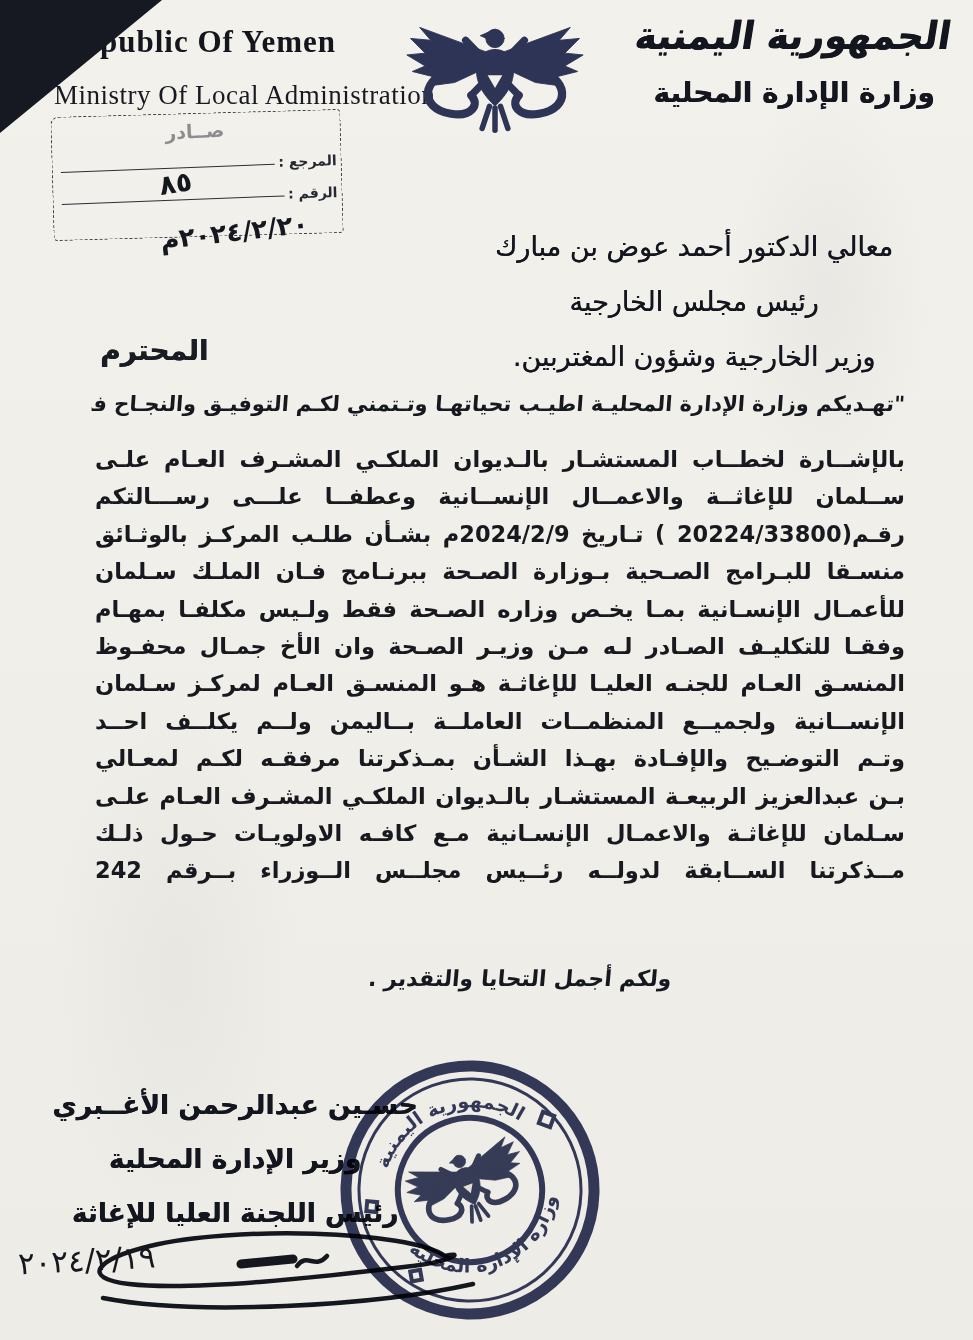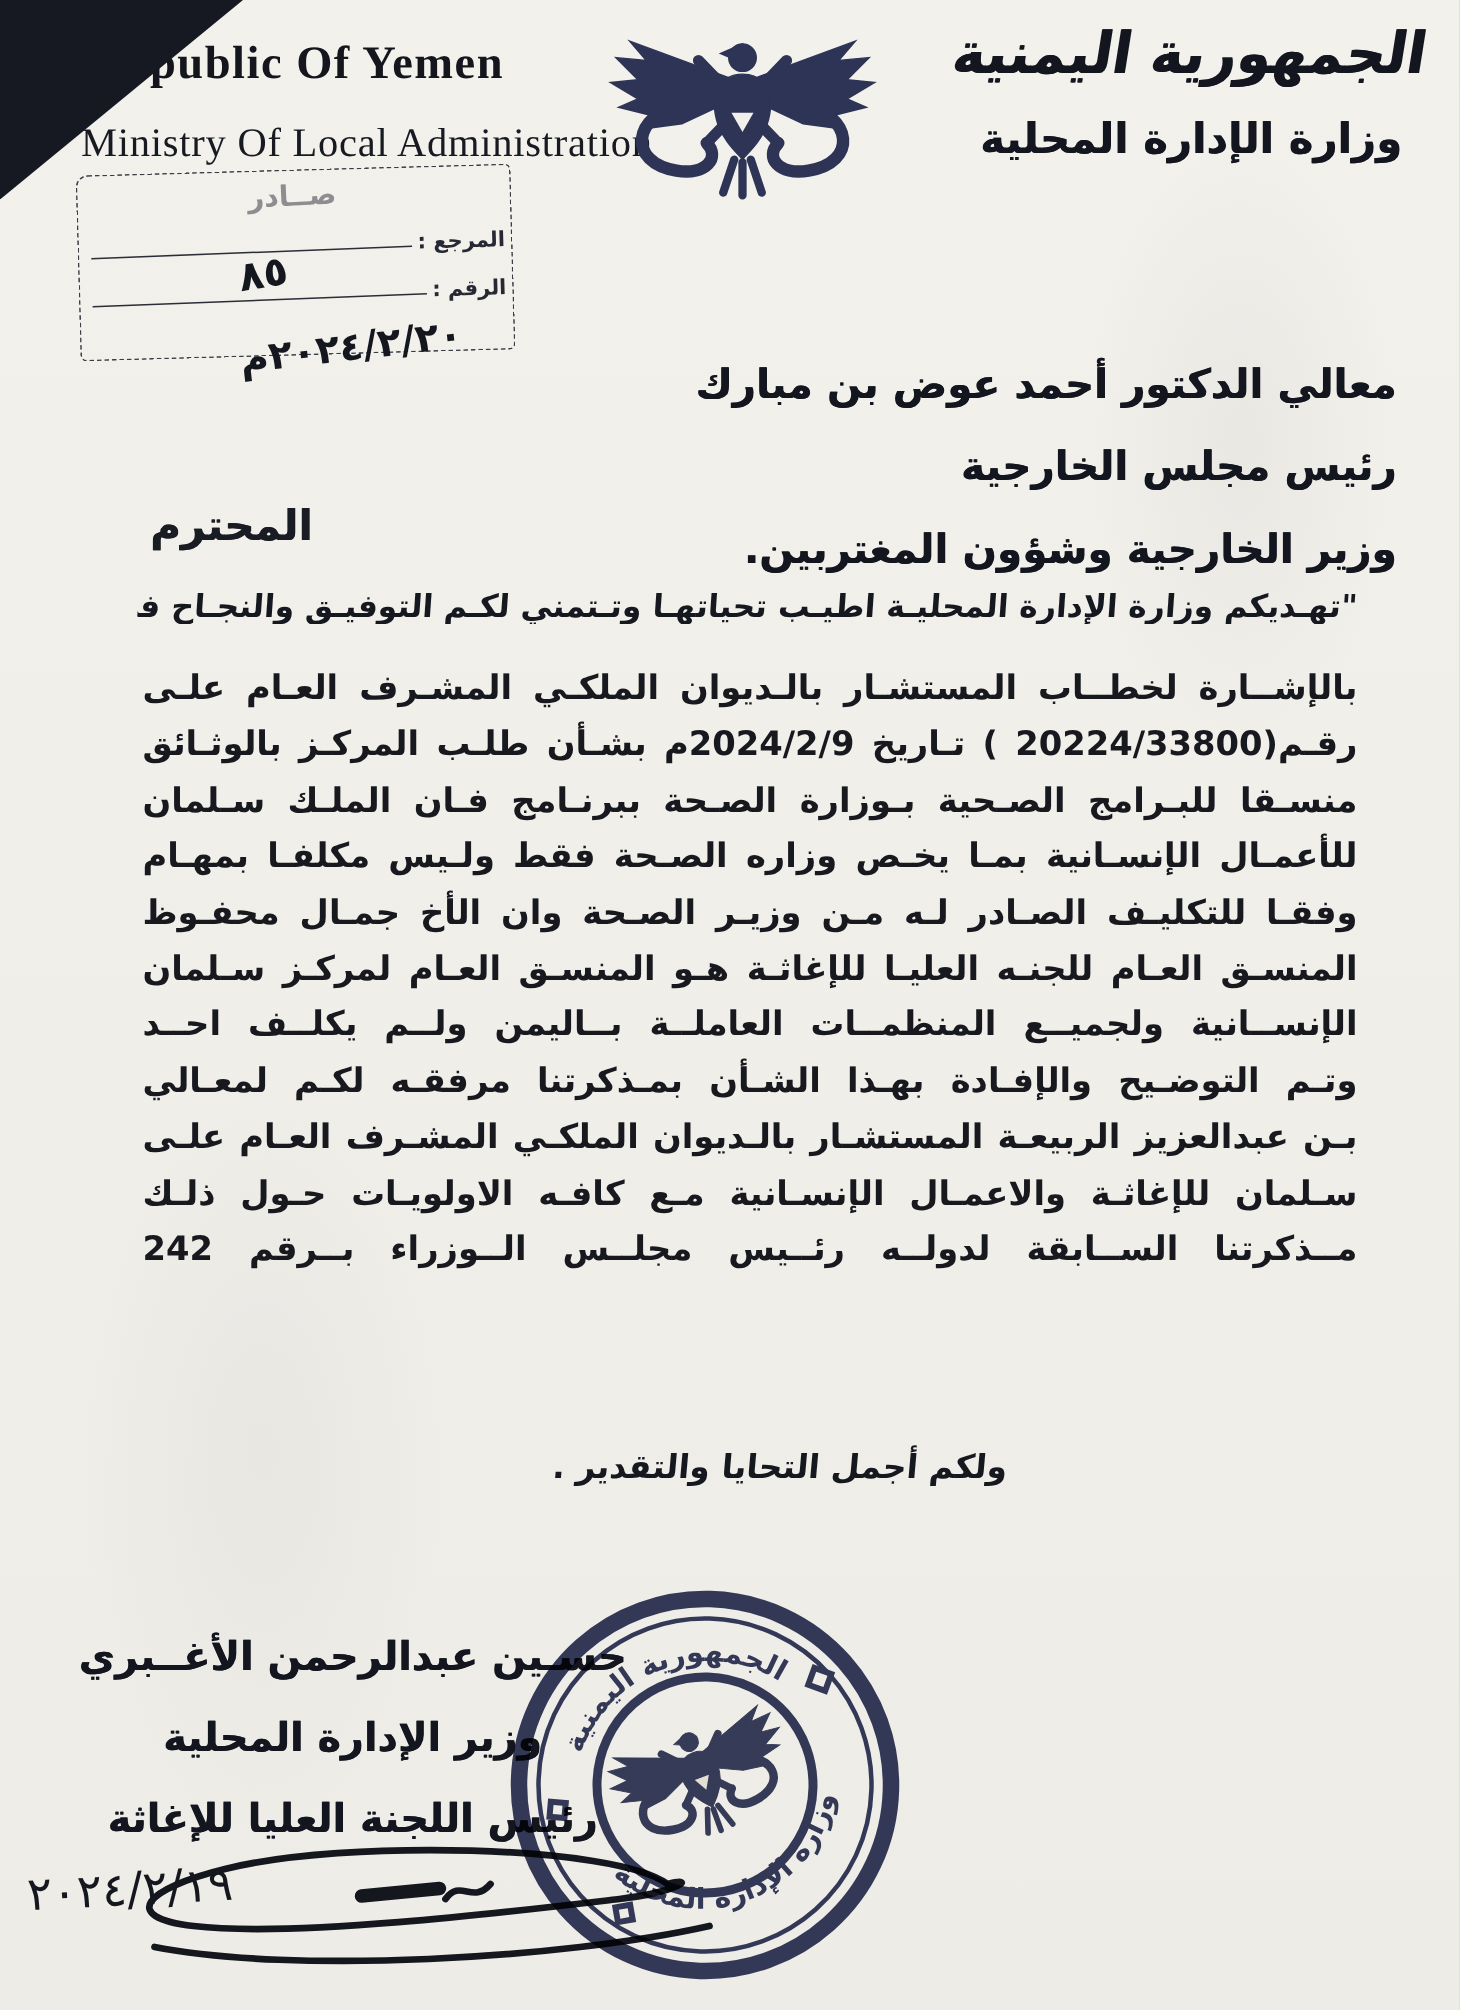--- a/index.html
+++ b/index.html
@@ -38,22 +38,22 @@
   .refrow .lbl{font-size:14px;font-weight:700;color:#262833;white-space:nowrap;padding-left:4px;}
   .refrow .line{flex:1;border-bottom:1.8px solid #2b2d38;height:0;margin-bottom:4px;
                 transform:rotate(-.6deg);position:relative;}
   .r1{top:42px;} .r2{top:74px;}
   .hand{font-weight:400;color:#15171f;}
   .refnum{position:absolute;left:44%;bottom:1px;font-size:27px;transform:rotate(-7deg);
           font-weight:700;}
   .refdate{position:absolute;right:34px;bottom:-12px;font-size:26px;font-weight:700;
            transform:rotate(-5deg);direction:rtl;letter-spacing:2px;}
   
-  .addr{position:absolute;right:42px;top:234px;width:474px;direction:rtl;text-align:right;
-        font-weight:700;color:#14161f;}
+  .addr{position:absolute;right:42px;top:224px;width:474px;direction:rtl;text-align:center;
+        font-weight:400;color:#14161f;}
   .addr .al{height:55px;line-height:46px;font-size:27px;letter-spacing:-.5px;
             text-shadow:.4px 0 #14161f;}
   .honorific{position:absolute;left:100px;top:334px;font-size:28px;font-weight:700;
              direction:rtl;text-shadow:.4px 0 #14161f;}
   
   .greet{position:absolute;left:92px;right:68px;top:392px;direction:rtl;font-size:21px;
          font-weight:700;color:#16181f;text-align:justify;text-align-last:justify;
          white-space:nowrap;overflow:hidden;transform:skewX(-4deg);}
   
   .bodytext{position:absolute;left:95px;width:810px;top:441px;direction:rtl;color:#17191f;}
@@ -130,20 +130,21 @@
     <div class="al">معالي الدكتور أحمد عوض بن مبارك</div>
     <div class="al">رئيس مجلس الخارجية</div>
     <div class="al">وزير الخارجية وشؤون المغتربين.</div>
   </div>
   <div class="honorific">المحترم</div>
 
   <div class="greet">"تهـديكم وزارة الإدارة المحليـة اطيـب تحياتهـا وتـتمني لكـم التوفيـق والنجـاح في مهـامكم،، وبعـد"</div>
 
   <div class="bodytext">
     <div class="bl">بالإشــارة لخطــاب المستشـار بالـديوان الملكـي المشـرف العـام علـى مركـز</div>
+    <div class="bl">ســلمان للإغاثــة والاعمــال الإنســانية وعطفــا علـــى رســـالتكم</div>
     <div class="bl">رقـم(20224/33800 ) تـاريخ 2024/2/9م بشـأن طلـب المركـز بالوثـائق</div>
     <div class="bl">منسـقا للبـرامج الصـحية بـوزارة الصـحة ببرنـامج فـان الملـك سـلمان</div>
     <div class="bl">للأعمـال الإنسـانية بمـا يخـص وزاره الصـحة فقط ولـيس مكلفـا بمهـام اخـرى</div>
     <div class="bl">وفقـا للتكليـف الصـادر لـه مـن وزيـر الصـحة وان الأخ جمـال محفـوظ بلفقيـه</div>
     <div class="bl">المنسـق العـام للجنـه العليـا للإغاثـة هـو المنسـق العـام لمركـز سـلمان للأعمـال</div>
     <div class="bl">الإنســانية ولجميــع المنظمــات العاملــة بــاليمن ولــم يكلــف احــد غيــره</div>
     <div class="bl">وتـم التوضـيح والإفـادة بهـذا الشـأن بمـذكرتنا مرفقـه لكـم لمعـالي الـدكتور عبـدالله</div>
     <div class="bl">بـن عبدالعزيز الربيعـة المستشـار بالـديوان الملكـي المشـرف العـام علـى مركـز</div>
     <div class="bl">سـلمان للإغاثـة والاعمـال الإنسـانية مـع كافـه الاولويـات حـول ذلـك ومنهـا</div>
     <div class="bl">مــذكرتنا الســابقة لدولــه رئــيس مجلــس الــوزراء بــرقم 242</div>

